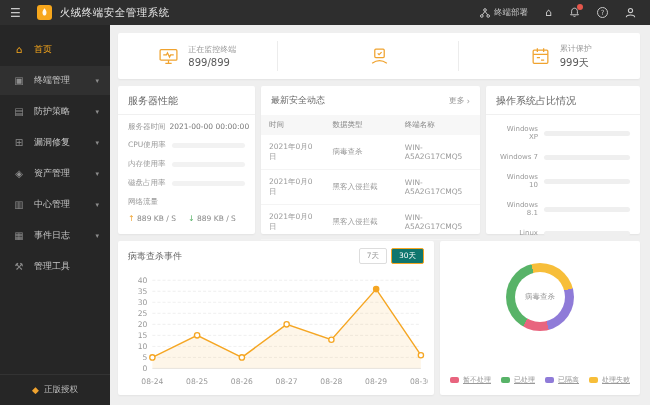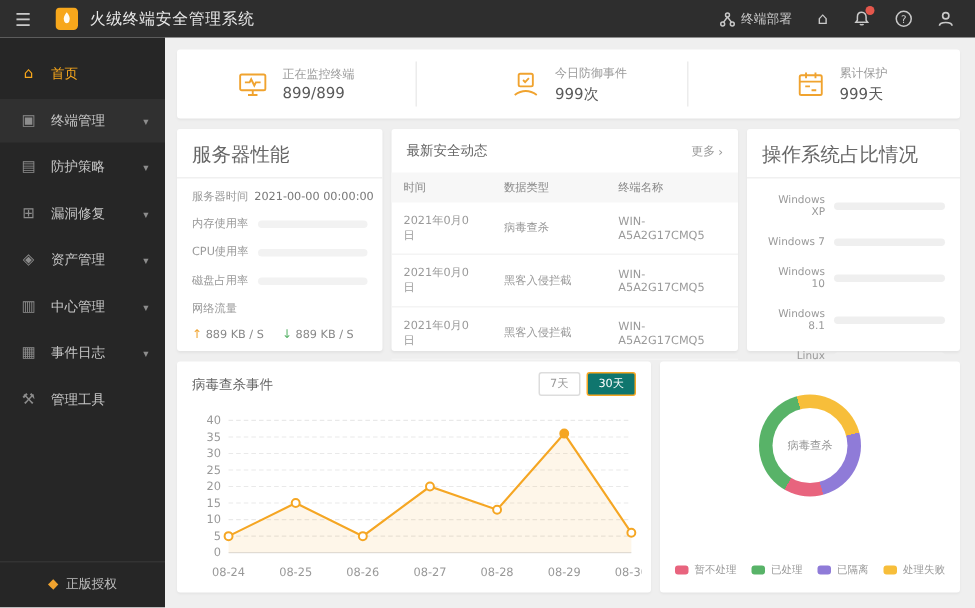--- a/index.html
+++ b/index.html
@@ -32,21 +32,21 @@
   .si-caret { margin-left:auto; margin-right:11px; font-size:7px; color:#8d8d8d; }
   .side-item.active .si-icon, .side-item.active .si-label { color:#f7a71c; }
   .side-item.hovered { background:#303030; }
   .license { position:absolute; bottom:9px; left:0; width:100%; display:flex; align-items:center;
     justify-content:center; gap:5px; font-size:8.5px; color:#bdbdbd; border-top:1px solid #333;
     padding-top:9px; cursor:pointer; }
   .lic-icon { color:#f0a32f; font-size:9px; }
 
   
   .card { background:#fff; border-radius:2px; box-shadow:0 1px 2px rgba(0,0,0,.05); }
-  .panel-title { font-size:13px; color:#666; padding:8px 10px 6px; border-bottom:1px solid #f0f0f0; }
+  .panel-title { font-size:10px; color:#666; padding:8px 10px 6px; border-bottom:1px solid #f0f0f0; }
 
   
   .stats { height:46px; display:flex; align-items:center; flex:none;gap:22px; }
   .stat { flex:1; display:flex; align-items:center; justify-content:center; gap:9px; height:30px; border-right:1px solid #ececec; }
   .stat:last-child { border-right:none; }
   .stat-txt { display:flex; flex-direction:column; gap:2px; }
   .stat-label { font-size:8px; color:#9a9a9a; }
   .stat-value { font-size:10px; color:#595959; }
 
   .row2 { display:flex; gap:6px; margin-top:7px; height:148px; flex:none; }
@@ -69,21 +69,21 @@
   
   .feed { flex:1; min-width:0; display:flex; flex-direction:column; }
   .feed-head { display:flex; align-items:center; padding:8px 10px 6px; }
   .feed-head .t { font-size:9px; color:#666; }
   .more { margin-left:auto; font-size:8px; color:#9a9a9a; cursor:pointer; display:flex; align-items:flex-end; gap:2px; }
   .feed table { width:100%; border-collapse:collapse; margin-top:2px; }
   .feed th { background:#f7f7f7; font-weight:normal; font-size:7.5px; color:#888; text-align:left; padding:5px 8px; }
   .feed td { font-size:7.5px; color:#9a9a9a; padding:7px 8px; border-bottom:1px solid #f4f4f4; }
 
   
-  .osp { width:142px; flex:none; }
+  .osp { width:154px; flex:none; }
   .os-body { padding:10px 10px 0; }
   .os-row { display:flex; align-items:center; margin-bottom:12px; }
   .os-label { width:48px; font-size:7px; color:#999; text-align:right; padding-right:6px; flex:none; }
   .os-track { flex:1; height:5px; background:#efefef; border-radius:3px; overflow:hidden; }
   .os-fill { height:100%; border-radius:3px; }
 
   
   .vchart { flex:1; min-width:0; display:flex; flex-direction:column; }
   .vc-head { display:flex; align-items:center; padding:7px 10px 4px; }
   .vc-head .t { font-size:9px; color:#666; }
@@ -97,21 +97,21 @@
   
   .dcard { width:200px; flex:none; position:relative; }
   .donut-wrap { position:absolute; top:22px; left:0; width:100%; display:flex; justify-content:center; }
   .donut { width:68px; height:68px; border-radius:50%; position:relative; }
   .donut-hole { position:absolute; inset:9px; background:#fff; border-radius:50%; display:flex;
     align-items:center; justify-content:center; }
   .donut-center { font-size:7.5px; color:#999; }
   .legend { position:absolute; bottom:10px; left:0; width:100%; display:flex; justify-content:center; gap:10px; }
   .lg-item { display:flex; align-items:center; gap:4px; }
   .lg-chip { width:9px; height:6px; border-radius:2px; display:inline-block; }
-  .lg-label { font-size:7px; color:#999; }
+  .lg-label { font-size:7px; color:#999;text-decoration:underline; }
 </style>
 </head>
 <body>
 
 <div class="topbar">
   <span class="hamburger">☰</span>
   <span class="logo">
     <svg viewBox="0 0 15 15" width="15" height="15">
         <rect width="15" height="15" rx="3" fill="#F7A71C"></rect>
         <path d="M7.5 3.2 C5.8 5.2 5 7 5.8 9.2 C6.4 10.9 8.6 10.9 9.2 9.2 C10 7 9.2 5.2 7.5 3.2 Z" fill="#fff" opacity=".95"></path>
@@ -206,24 +206,20 @@
             <span class="stat-label">正在监控终端</span>
             <span class="stat-value">899/899</span>
           </span>
       </div>
       <div class="stat">
         <svg width="21" height="21" viewBox="0 0 20 20" fill="none" stroke="#F0A32F" stroke-width="1.2">
             <rect x="5.5" y="3" width="9" height="8" rx="1"></rect>
             <path d="M8.3 7 L9.6 8.3 L12 5.8"></path>
             <path d="M3 16.5 Q10 11.5 17 16.5"></path>
           </svg>
-        <span class="stat-txt">
-            <span class="stat-label">今日防御事件</span>
-            <span class="stat-value">999次</span>
-          </span>
       </div>
       <div class="stat">
         <svg width="21" height="21" viewBox="0 0 20 20" fill="none" stroke="#F0A32F" stroke-width="1.2">
             <rect x="3" y="4" width="14" height="12.5" rx="1"></rect>
             <path d="M7 2.2 L7 5.8 M13 2.2 L13 5.8 M3 8 L17 8"></path>
             <path d="M6.5 11 L9.5 11 M10.5 13.5 L13.5 13.5"></path>
           </svg>
         <span class="stat-txt">
             <span class="stat-label">累计保护</span>
             <span class="stat-value">999天</span>
@@ -234,26 +230,26 @@
     <div class="row2">
 
       <div class="card perf">
         <div class="panel-title">服务器性能</div>
         <div class="perf-body">
           <div class="kv">
             <span>服务器时间</span>
             <b>2021-00-00 00:00:00</b>
           </div>
           <div class="meter-row">
+            <span class="meter-label">CPU使用率</span>
+            <span class="meter-track"><span class="meter-fill" style="width: 85%;"></span></span>
+          </div>
+          <div class="meter-row">
             <span class="meter-label">内存使用率</span>
             <span class="meter-track"><span class="meter-fill" style="width: 62%;"></span></span>
-          </div>
-          <div class="meter-row">
-            <span class="meter-label">CPU使用率</span>
-            <span class="meter-track"><span class="meter-fill" style="width: 85%;"></span></span>
           </div>
           <div class="meter-row">
             <span class="meter-label">磁盘占用率</span>
             <span class="meter-track"><span class="meter-fill" style="width: 100%;"></span></span>
           </div>
           <div class="net-label">网络流量</div>
           <div class="net-vals">
             <span><span class="up">↑</span> <span>889 KB / S</span></span>
             <span><span class="down">↓</span> <span>889 KB / S</span></span>
           </div>

